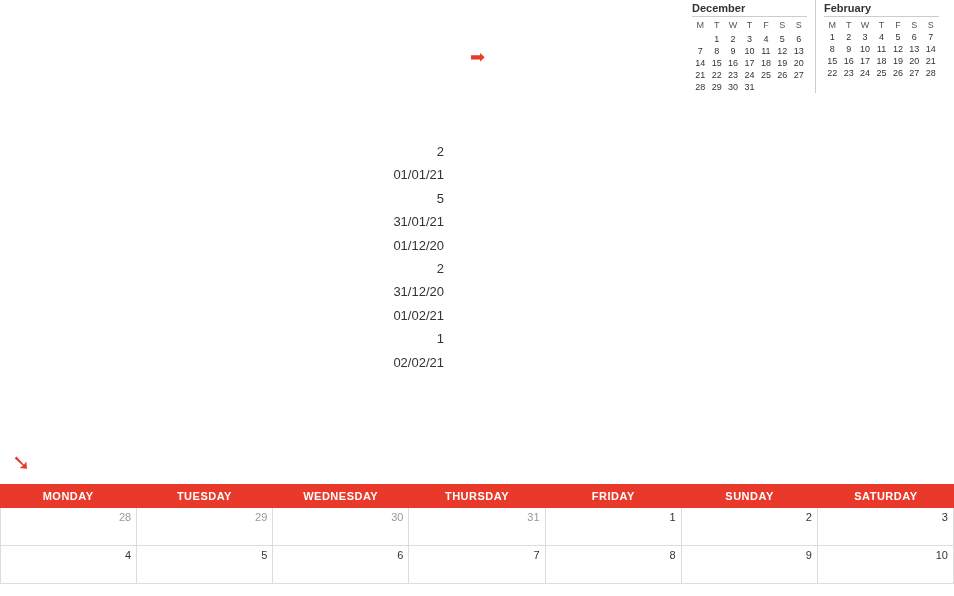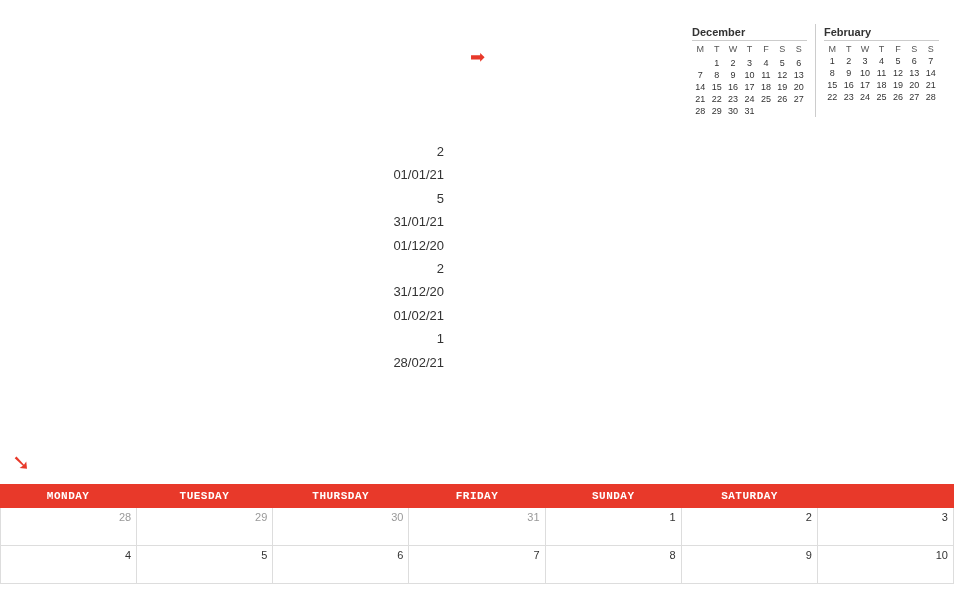--- a/index.html
+++ b/index.html
@@ -26,21 +26,21 @@
     }
     .year-title {
       font-size: 26px;
       color: #333;
       margin-top: 4px;
     }
 
     
     .mini-calendars {
       position: absolute;
-      top: 24px;
+      top: 0;
       right: 15px;
       display: flex;
       gap: 0;
     }
     .mini-cal {
       font-size: 10px;
       color: #333;
       width: 115px;
     }
     .mini-cal-header {
@@ -102,21 +102,20 @@
       position: absolute;
       bottom: 0;
       left: 0;
       right: 0;
       height: 112px;
     }
     .cal-header-row {
       display: grid;
       grid-template-columns: repeat(7, 1fr);
       background: #e8392a;
-      font-family: Liberation Mono, monospace;
     }
     .cal-header-cell {
       text-align: center;
       color: #fff;
       font-size: 11px;
       font-weight: 600;
       padding: 6px 4px;
       letter-spacing: 0.5px;
     }
     .cal-body {
@@ -255,29 +254,30 @@
     <span class="data-field">01/01/21</span>
     <span class="data-field">5</span>
     <span class="data-field">31/01/21</span>
     <span class="data-field"></span>
     <span class="data-field">01/12/20</span>
     <span class="data-field">2</span>
     <span class="data-field">31/12/20</span>
     <span class="data-field"></span>
     <span class="data-field">01/02/21</span>
     <span class="data-field">1</span>
-    <span class="data-field">28/02/21</span>
+    <span class="data-field">02/02/21</span>
   </div>
 
 <div style="position:absolute;bottom:120px;left:12px;color:#e8392a;font-size:22px;">➘</div>
 
 <div class="bottom-calendar">
   <div class="cal-header-row" id="cal-header">
       <div class="cal-header-cell">MONDAY</div>
       <div class="cal-header-cell">TUESDAY</div>
+      <div class="cal-header-cell">WEDNESDAY</div>
       <div class="cal-header-cell">THURSDAY</div>
       <div class="cal-header-cell">FRIDAY</div>
       <div class="cal-header-cell">SUNDAY</div>
       <div class="cal-header-cell">SATURDAY</div>
     </div>
   <div class="cal-body" id="cal-body">
       <div class="cal-cell">
         <span class="cell-num">28</span>
       </div>
       <div class="cal-cell">

